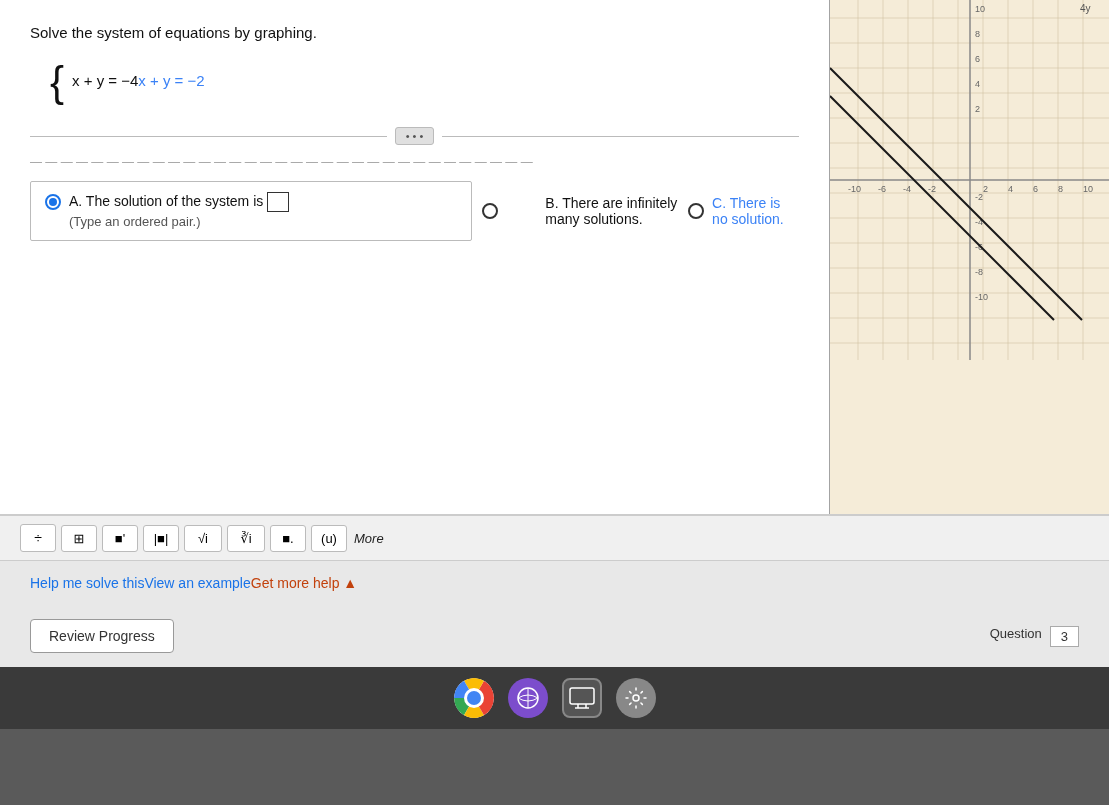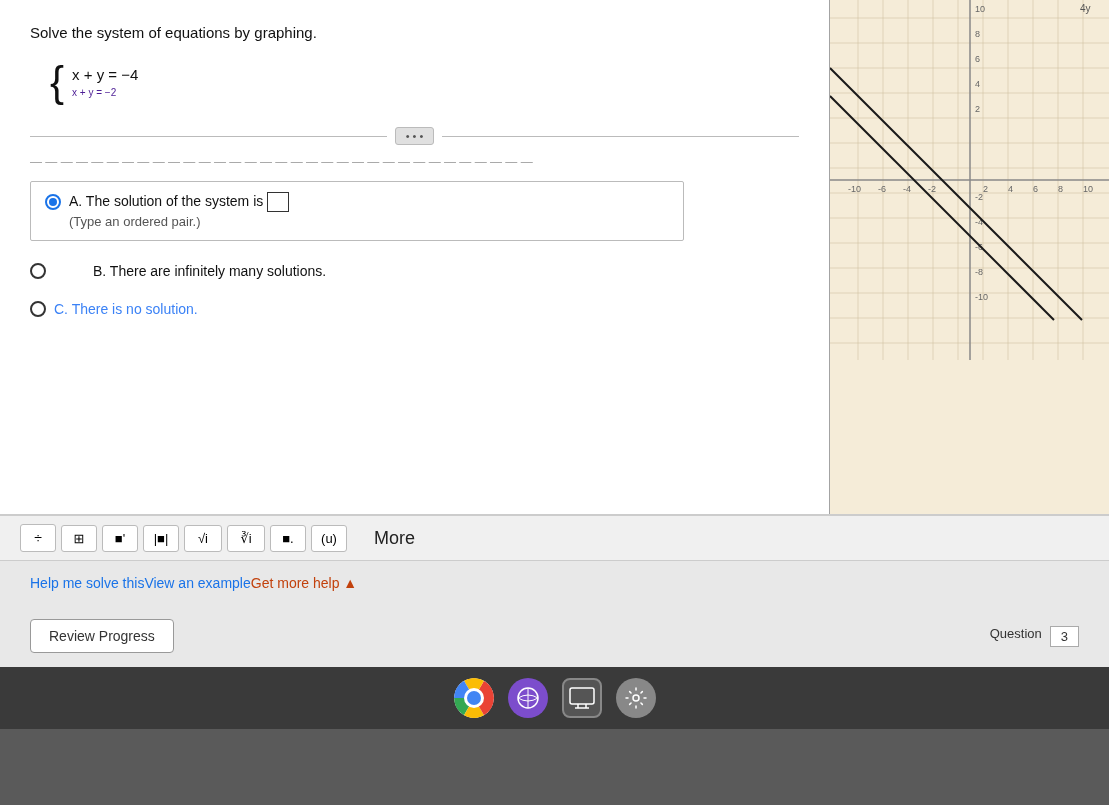--- a/index.html
+++ b/index.html
@@ -22,37 +22,37 @@
 <div style="background:#fff; width:100%; height:560px; display:flex; flex-direction:column;">
 
   <div style="display:flex; flex:1; min-height:0;">
 
     <div style="flex:1; padding:24px 30px 10px 30px; position:relative;">
 
       <div style="font-size:15px; color:#111; margin-bottom:20px;">Solve the system of equations by graphing.</div>
 
       <div style="display:flex; align-items:center; margin-left:20px; margin-bottom:24px;">
         <span style="font-size:42px; color:#111; line-height:1; margin-right:8px;">{</span>
-        <div style="display:flex; flex-direction:column;">
+        <div style="display:flex; flex-direction:row;">
           <div style="font-size:15px; color:#111; margin-bottom:4px;">x + y = −4</div>
-          <div style="font-size:10px; color:#4c1d95;">x + y = −2</div>
+          <div style="font-size:15px; color:#3b82f6;">x + y = −2</div>
         </div>
       </div>
 
       <div style="display:flex; align-items:center; margin-bottom:10px;">
         <div style="flex:1; height:1px; background:#bbb;"></div>
         <button style="background:#e0e0e0; border:1px solid #bbb; border-radius:3px; padding:2px 10px; font-size:11px; color:#555; cursor:pointer; margin:0 8px;">• • •</button>
         <div style="flex:1; height:1px; background:#bbb;"></div>
       </div>
 
       <div style="font-size:12px; color:#aaa; margin-bottom:12px; font-style:italic;">
         — — — — — — — — — — — — — — — — — — — — — — — — — — — — — — — — —
       </div>
 
-      <div style="display:flex; flex-direction:column; gap:22px;">
+      <div style="display:flex; flex-direction:row; gap:10px;">
 
         <div style="background:#fff; border:1px solid #bbb; border-radius:2px; padding:10px 14px; width:85%; display:flex; align-items:flex-start; gap:8px;">
           <div style="width:16px; height:16px; border-radius:50%; border:2px solid #1a73e8; display:flex; align-items:center; justify-content:center; flex-shrink:0; margin-top:2px;">
             <div style="width:8px; height:8px; border-radius:50%; background:#1a73e8;"></div>
           </div>
           <div>
             <span style="font-size:14px; color:#111;">A. The solution of the system is </span>
             <input type="text" style="width: 22px; height: 20px; border: 1px solid rgb(51, 51, 51); vertical-align: middle; padding: 0px 2px;">
             <br>
             <span style="font-size:13px; color:#555;">(Type an ordered pair.)</span>
@@ -159,21 +159,21 @@
     </button>
     <button style="background:#fff; border:1px solid #bbb; border-radius:3px; padding:5px 9px; font-size:13px; cursor:pointer; min-width:38px; text-align:center;">
       ∛i
     </button>
     <button style="background:#fff; border:1px solid #bbb; border-radius:3px; padding:5px 8px; font-size:13px; cursor:pointer; min-width:36px; text-align:center;">
       ■.
     </button>
     <button style="background:#fff; border:1px solid #bbb; border-radius:3px; padding:5px 8px; font-size:13px; cursor:pointer; min-width:36px; text-align:center;">
       (u)
     </button>
-    <span style="font-size:18px; color:#222; cursor:pointer; margin-left:22px; font-weight:500;">More</span>
+    <span style="font-size:13px; color:#222; cursor:pointer; margin-left:2px; font-weight:500;font-style:italic;">More</span>
   </div>
 
 </div>
 
 <div style="background:#e8e8e8; border-top:1px solid #ccc; padding:14px 30px; display:flex; align-items:center; ">
   <a style="color:#1a73e8; font-size:14px; cursor:pointer; text-decoration:none;">Help me solve this</a>
   <a style="color:#1a73e8; font-size:14px; cursor:pointer; text-decoration:none;">View an example</a>
   <a style="color:#c2410c; font-size:14px; cursor:pointer; text-decoration:none;">Get more help ▲</a>
 </div>
 

